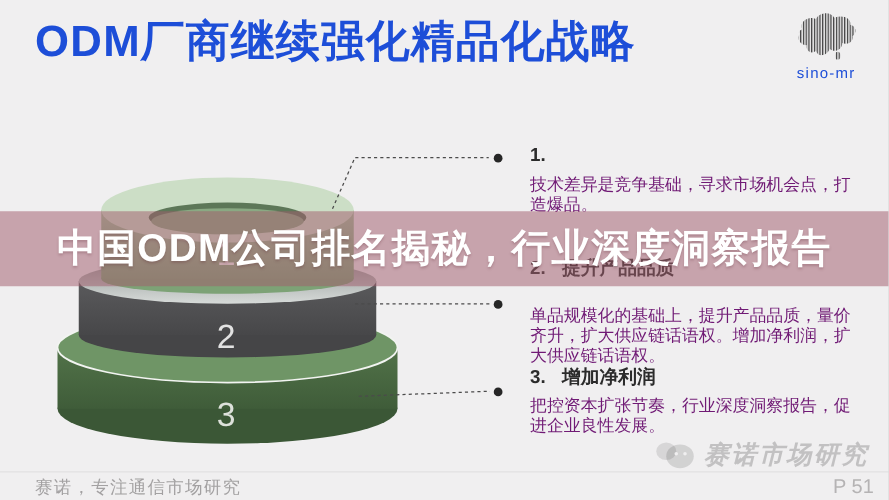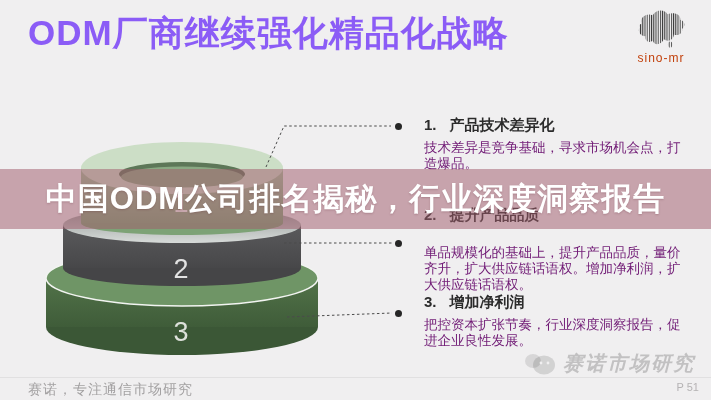--- a/index.html
+++ b/index.html
@@ -3,25 +3,25 @@
 <meta charset="utf-8">
 <style>
   html,body{margin:0;padding:0;background:#cfcfcf;}
   .slide{
     position:relative;width:711px;height:400px;background:#f0eff0;
     overflow:hidden;font-family:"Liberation Sans","DejaVu Sans",sans-serif;
   }
   
   .header-title{
     position:absolute;left:28px;top:10px;margin:0;
-    font-size:35px;font-weight:900;color:#8b5cf6;letter-spacing:1px;white-space:nowrap;
+    font-size:35px;font-weight:900;color:#1d4ed8;letter-spacing:1px;white-space:nowrap;
   }
   .logo{position:absolute;right:12px;top:6px;width:76px;text-align:center;z-index:5;}
   .logo svg{display:block;margin:0 auto;}
-  .logo-text{font-size:12px;letter-spacing:1px;color:#c2410c;display:block;margin-top:1px;}
+  .logo-text{font-size:12px;letter-spacing:1px;color:#1d4ed8;display:block;margin-top:1px;}
   
   .diagram{position:absolute;left:0;top:0;z-index:1;}
   
   .item{position:absolute;left:424px;width:262px;z-index:2;}
   .item-1{top:116px;} .item-2{top:206px;} .item-3{top:293px;}
   .item-h{display:flex;gap:13px;font-size:15px;font-weight:bold;color:#2b2b2b;line-height:18px;}
   .item-d{margin-top:6px;font-size:13.5px;color:#701a75;line-height:16px;word-break:break-all;}
   .item-2 .item-d{margin-top:21px;}
   .dot{position:absolute;left:-29px;width:7px;height:7px;border-radius:50%;background:#262626;}
   .item-1 .dot{top:7px;} .item-2 .dot{top:34px;} .item-3 .dot{top:17px;}
@@ -31,21 +31,21 @@
     background:rgba(161,94,110,0.52);
     display:flex;align-items:center;justify-content:center;
   }
   .band-text{
     font-size:31px;font-weight:900;color:#ffffff;letter-spacing:1px;white-space:nowrap;
     text-shadow:0 1px 2px rgba(90,40,50,0.25);
   }
   
   .footer-rule{position:absolute;left:0;right:0;top:377px;border-top:1px solid rgba(0,0,0,0.06);}
   .footer-left{position:absolute;left:28px;top:381px;font-size:14px;color:#a3a1a2;letter-spacing:1px;}
-  .footer-page{position:absolute;right:12px;top:381px;font-size:11px;color:#b5b3b4;}
+  .footer-page{position:absolute;right:12px;top:381px;font-size:16px;color:#b5b3b4;}
   .watermark{
     position:absolute;right:16px;top:350px;display:flex;align-items:center;gap:6px;z-index:3;font-style:italic;
   }
   .watermark-text{
     font-size:20px;font-weight:bold;letter-spacing:2px;color:rgba(110,110,110,0.35);white-space:nowrap;
   }
 </style>
 </head>
 <body>
 
@@ -115,21 +115,20 @@
       <path d="M266,167 L284,126 L391,126"></path>
       <path d="M284,243 L392,243"></path>
       <path d="M287,317 L392,313"></path>
     </g>
   </svg>
 
   <div class="item item-1">
     <span class="dot"></span>
     <div class="item-h">
       <span>1.</span>
-      <span>产品技术差异化</span>
     </div>
     <div class="item-d">技术差异是竞争基础，寻求市场机会点，打造爆品。</div>
   </div>
 
   <div class="item item-2">
     <span class="dot"></span>
     <div class="item-h">
       <span>2.</span>
       <span>提升产品品质</span>
     </div>

